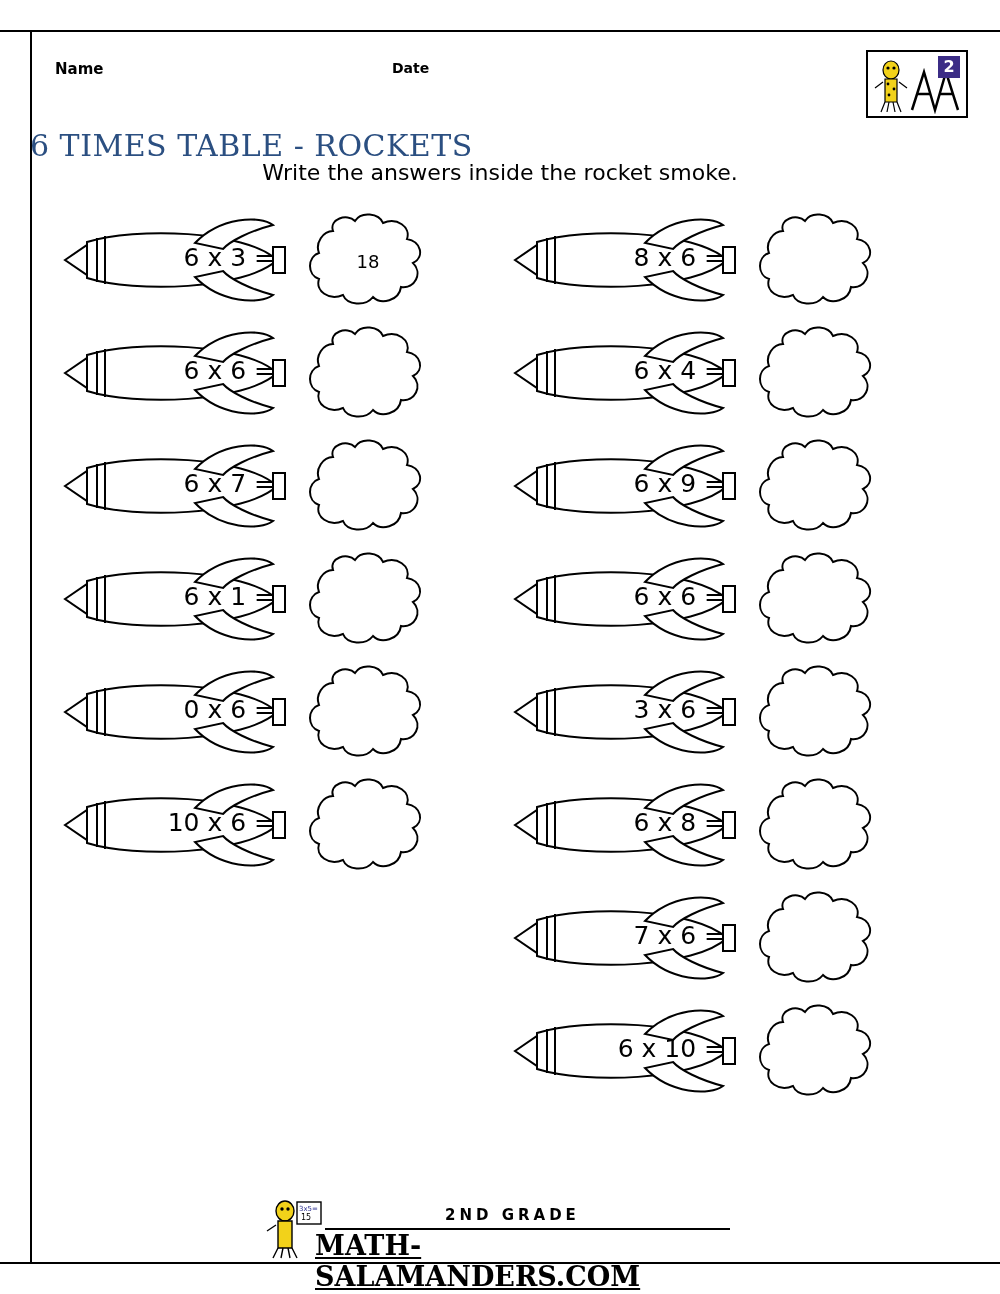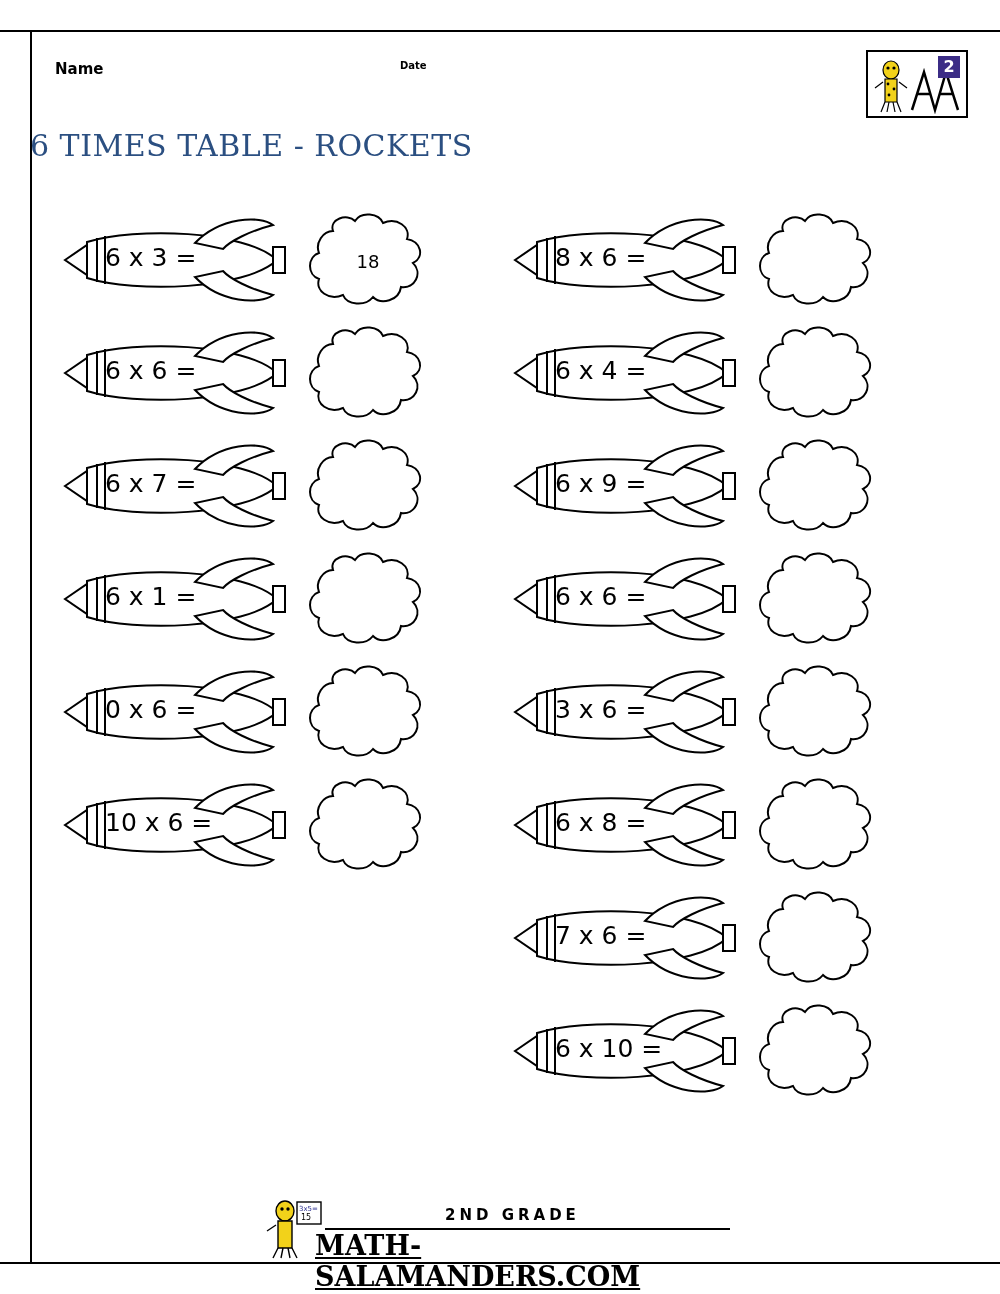--- a/index.html
+++ b/index.html
@@ -31,22 +31,22 @@
 
   .name-label {
     position: absolute;
     left: 55px; top: 60px;
     font-size: 15px;
     font-weight: bold;
     font-family: "DejaVu Sans", sans-serif;
   }
   .date-label {
     position: absolute;
-    left: 400px; top: 60px;
-    font-size: 10px;
+    left: 392px; top: 60px;
+    font-size: 14px;
     font-weight: bold;
   }
   .title {
     position: absolute;
     left: 30px; top: 108px;
     font-size: 30px;
     letter-spacing: 0.5px;
     color: #2b4f81;
     font-family: "DejaVu Serif", serif;
     font-weight: normal;
@@ -113,21 +113,21 @@
   }
   .rocket {
     position: absolute;
     left: 0; top: 0;
     width: 255px; height: 110px;
   }
   .equation {
     position: absolute;
     left: 60px; top: 38px;
     width: 170px;
-    text-align: left;
+    text-align: right;
     font-size: 25px;
     font-family: "DejaVu Sans", sans-serif;
     white-space: nowrap;
   }
   .cloud {
     position: absolute;
     left: 258px; top: 6px;
     width: 130px; height: 100px;
   }
   .answer {
@@ -189,20 +189,21 @@
 <div class="page">
 
   <div class="frame-line frame-top"></div>
   <div class="frame-line frame-left"></div>
   <div class="frame-line frame-bottom"></div>
 
   <div class="name-label">Name</div>
   <div class="date-label">Date</div>
 
   <h1 class="title">6 TIMES TABLE - ROCKETS</h1>
+  <div class="subtitle">Write the answers inside the rocket smoke.</div>
 
   <div class="logo-box">
     <svg class="sal" viewBox="0 0 38 56">
       <g stroke="#000" stroke-width="1.2" fill="#f2d21a">
         <ellipse cx="19" cy="12" rx="8" ry="9"></ellipse>
         <path d="M13 21 L13 44 L25 44 L25 21 Z"></path>
         <path d="M13 44 L9 54 M17 44 L15 54 M21 44 L23 54 M25 44 L29 54" fill="none"></path>
         <path d="M11 24 L3 30 M27 24 L35 30" fill="none"></path>
       </g>
       <g fill="#000">

